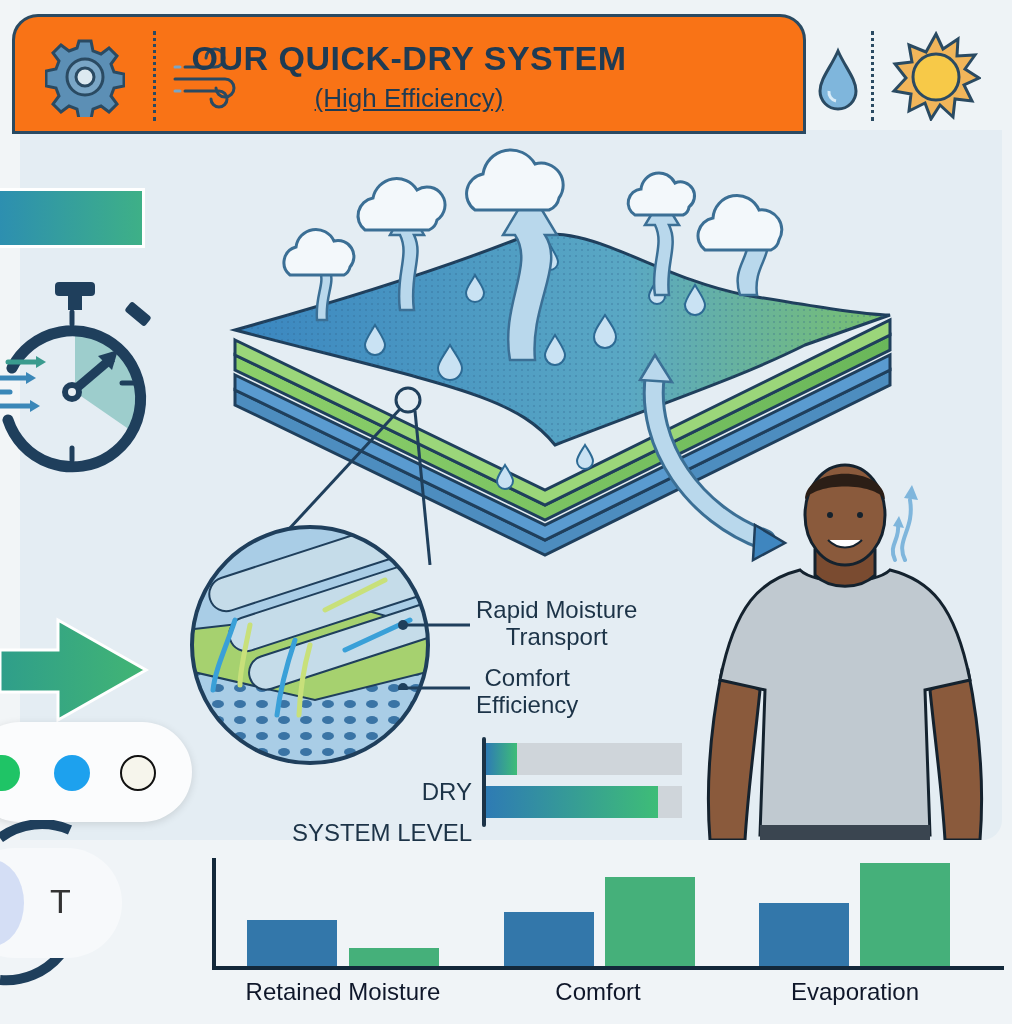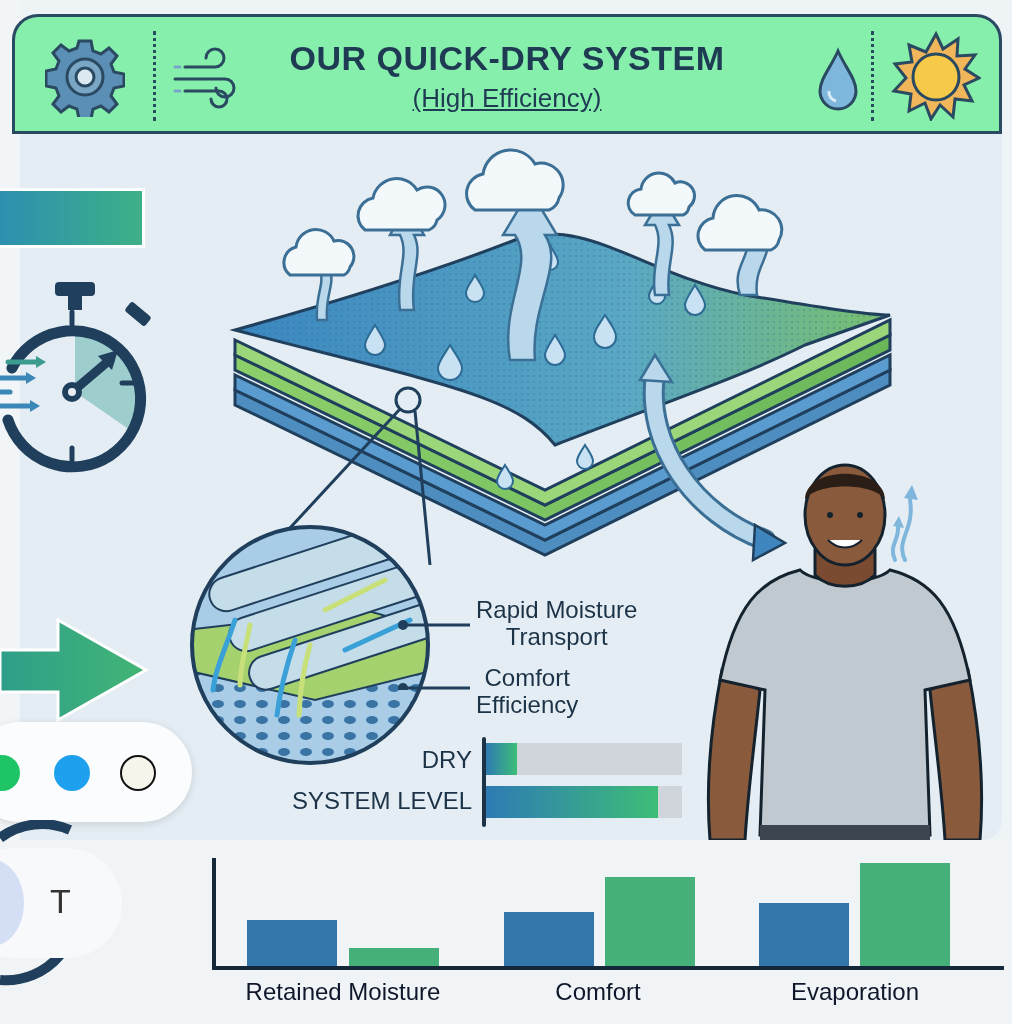--- a/index.html
+++ b/index.html
@@ -12,23 +12,23 @@
   }
   .bg-left { position: absolute; left: 0; top: 0; width: 20px; height: 1024px; background: #f2f5f7; }
   .main-panel {
     position: absolute; left: 20px; top: 130px; width: 982px; height: 710px;
     background: #e4edf3; border-radius: 0 0 20px 0;
   }
   .bottom-area { position: absolute; left: 0; top: 840px; width: 1012px; height: 184px; background: #f0f4f7; }
 
   
   .header {
-    position: absolute; left: 12px; top: 14px; width: 990px; height: 120px;
+    position: absolute; left: 12px; top: 14px; width: 794px; height: 120px;
     border: 3px solid #2a4a62; border-radius: 26px 26px 0 0;
-    background: #86efac;
+    background: #f97316;
   }
   .header-title {
     position: absolute; left: 0; right: 0; top: 22px; text-align: center;
     font-size: 34px; font-weight: bold; color: #1f3b53; letter-spacing: 0.5px;
   }
   .header-subtitle {
     position: absolute; left: 0; right: 0; top: 66px; text-align: center;
     font-size: 26px; color: #1f3b53; text-decoration: underline;
   }
   .dotted-sep { position: absolute; top: 14px; height: 90px; border-left: 3px dotted #2a4a62; }
@@ -51,21 +51,21 @@
   .swatch-white { left: 150px; background: #f6f5ec; border: 2px solid #111; }
   .text-tool {
     position: absolute; left: -40px; top: 848px; width: 162px; height: 110px;
     background: #f7f9fb; border-radius: 55px;
   }
   .text-tool .circle { position: absolute; left: 0; top: 12px; width: 64px; height: 86px; background: #d4def5; border-radius: 50%; }
   .text-tool .t-label { position: absolute; left: 90px; top: 34px; font-size: 34px; color: #333; }
 
   
   .callout { position: absolute; font-size: 24px; color: #1c3347; line-height: 27px; text-align: center; }
-  .meter-label { position: absolute; font-size: 24px; color: #1c3347; text-align: right; }
+  .meter-label { position: absolute; font-size: 24px; color: #1c3347; text-align: right; margin-top: 32px; }
   .meter-track { position: absolute; height: 32px; background: #cfd5da; }
   .meter-fill { position: absolute; left: 0; top: 0; height: 100%; background: linear-gradient(90deg, #2e7bb4, #3ebd77); }
   .meter-axis { position: absolute; left: 482px; top: 737px; width: 4px; height: 90px; background: #1c3347; border-radius: 2px; }
 
   
   .chart-yaxis { position: absolute; left: 212px; top: 858px; width: 4px; height: 112px; background: #13283a; }
   .chart-xaxis { position: absolute; left: 212px; top: 966px; width: 792px; height: 4px; background: #13283a; }
   .bar { position: absolute; bottom: 58px; }
   .bar-blue { background: #3377aa; }
   .bar-green { background: #45b07a; }

